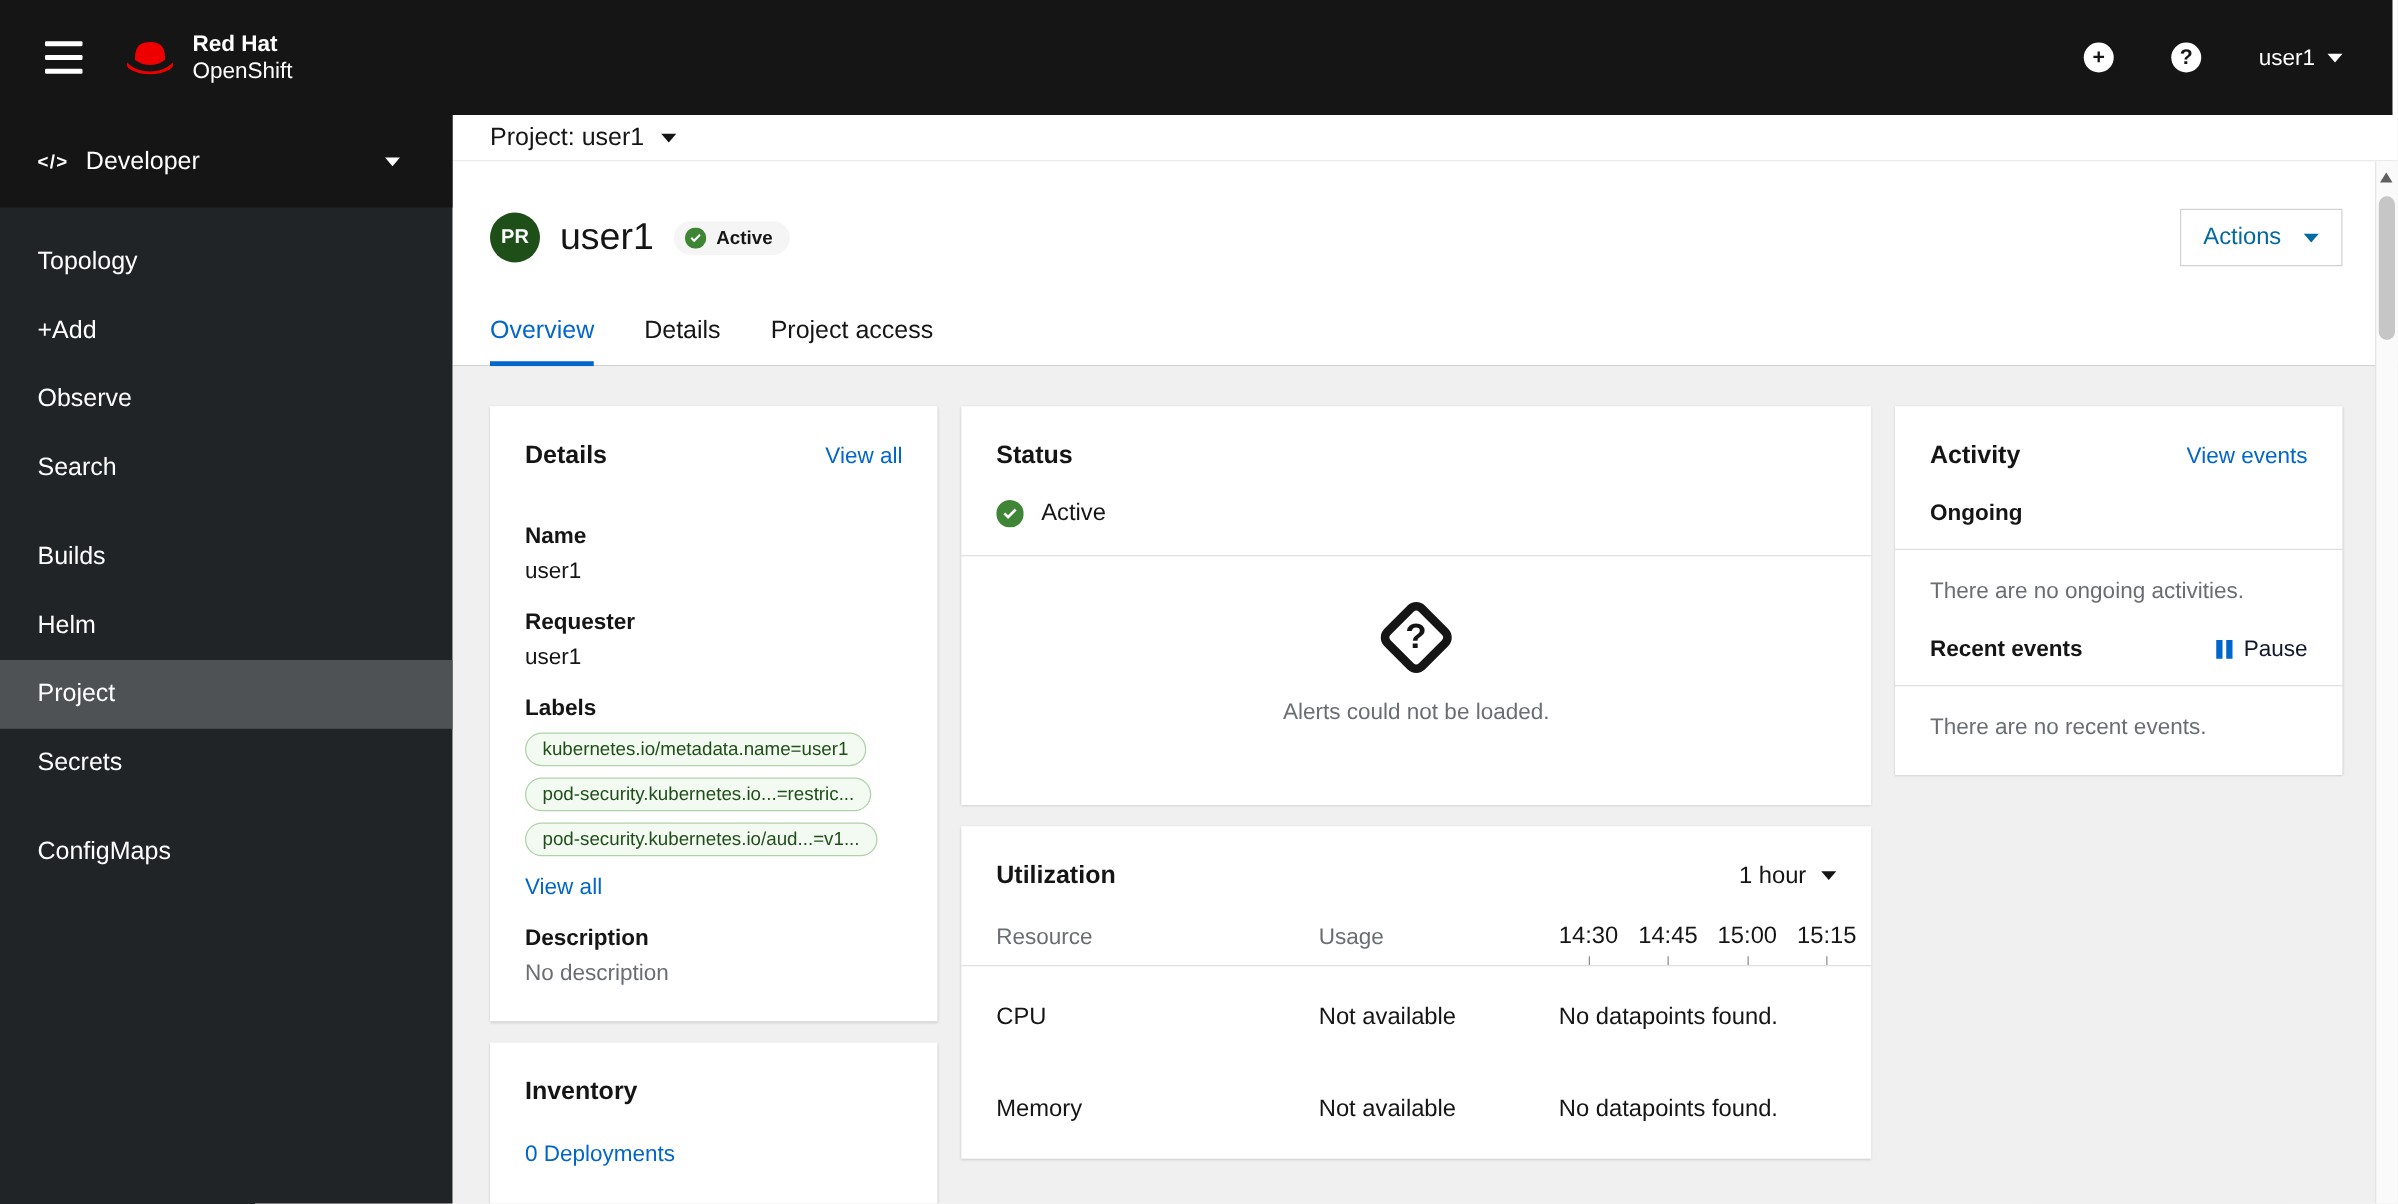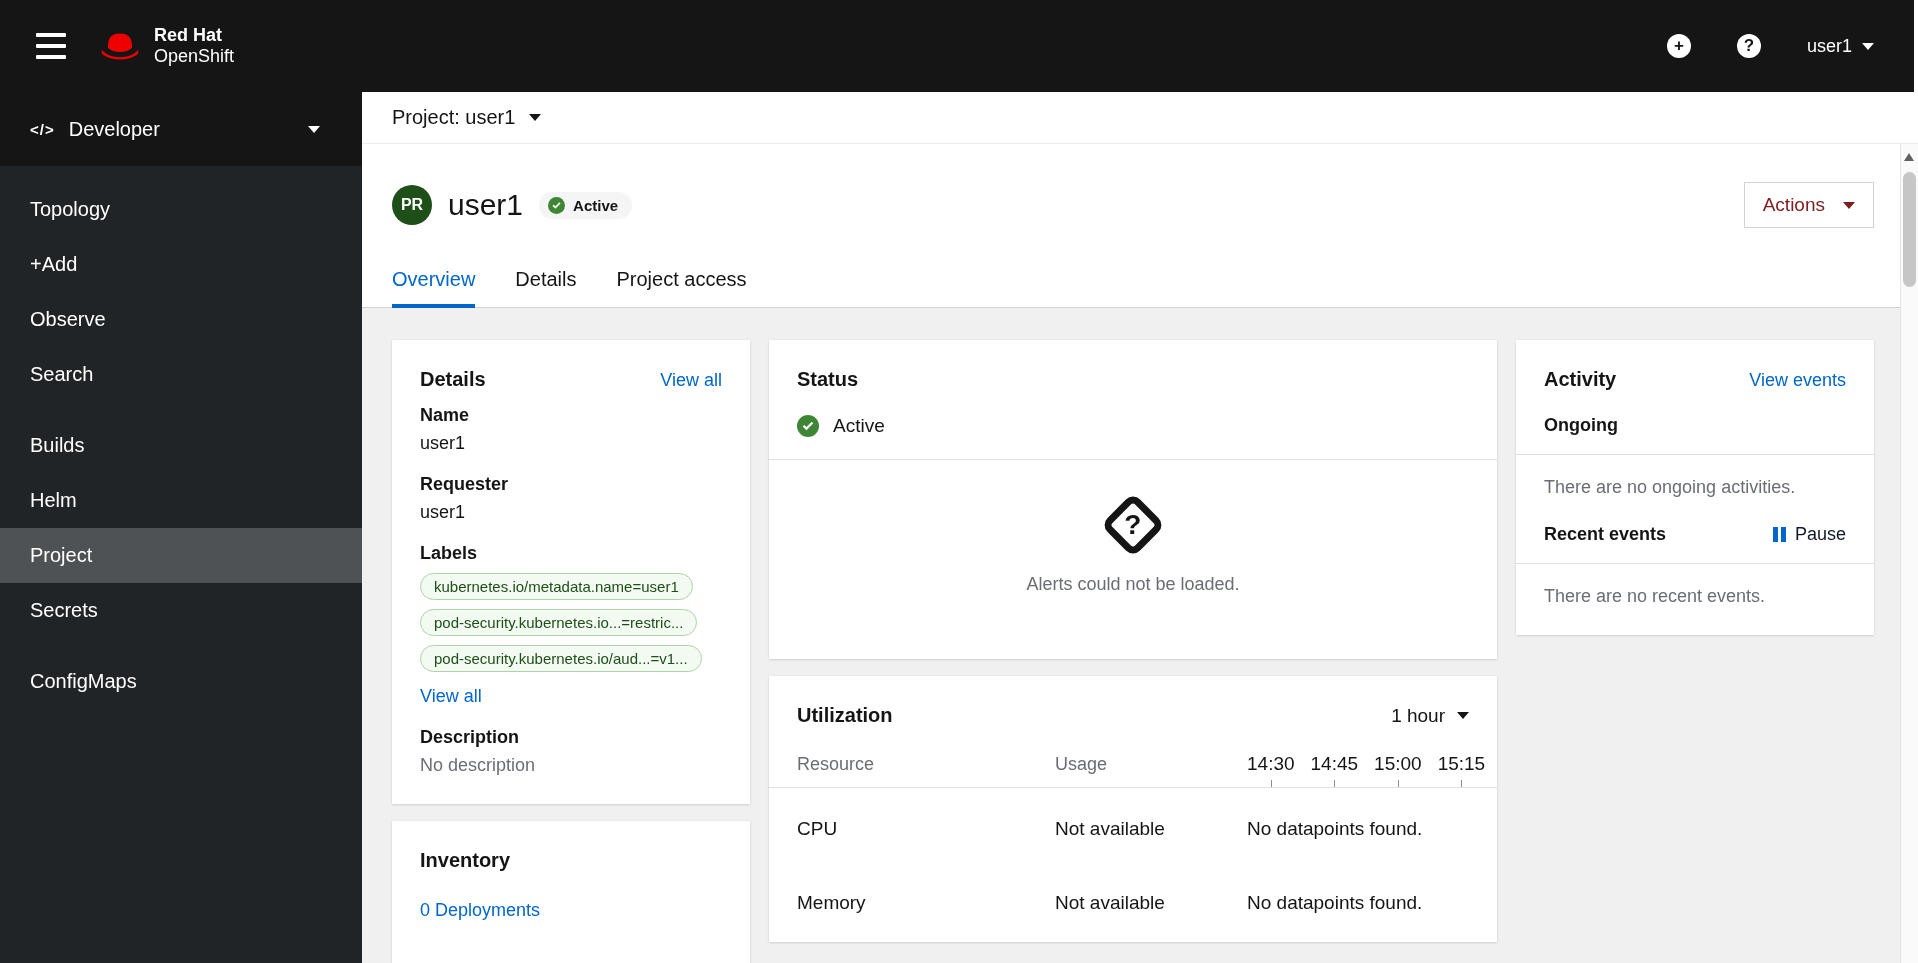--- a/index.html
+++ b/index.html
@@ -29,53 +29,53 @@
                  padding: 0 42px 0 30px; color: #fff; font-size: 20px; cursor: pointer; }
   .code-icon { font-size: 15px; font-weight: bold; letter-spacing: 1px; color: #fff; }
   .perspective .caret { margin-left: auto; }
   .nav-list { list-style: none; padding-top: 16px; }
   .nav-item { padding: 16px 30px; font-size: 20px; color: #fff; cursor: pointer; }
   .nav-item.section-start { margin-top: 16px; }
   .nav-item.active { background: #4f5255; }
 
   
   .main { position: absolute; top: 92px; left: 362px; right: 0; bottom: 0; display: flex; flex-direction: column; background: #f0f0f0; }
-  .project-bar { height: 52px; flex: none; background: #fff; display: flex; align-items: center;
+  .project-bar { height: 37px; flex: none; background: #fff; display: flex; align-items: center;
                  padding: 0 30px; border-bottom: 1px solid #ebebeb; }
   .project-select { display: flex; align-items: center; gap: 14px; font-size: 20px; cursor: pointer; }
 
   .scroll-region { position: relative; flex: 1; overflow: hidden; display: flex; flex-direction: column; }
   .page-header { background: #fff; padding: 38px 44px 0 30px; flex: none; }
   .title-row { display: flex; align-items: center; }
   .badge { width: 40px; height: 40px; border-radius: 50%; background: #1e4f18; color: #fff;
            font-size: 16px; font-weight: bold; display: flex; align-items: center; justify-content: center; flex: none; }
   .page-title { font-size: 30px; font-weight: 400; margin-left: 16px; }
   .status-pill { display: inline-flex; align-items: center; gap: 8px; background: #f5f5f5;
                  border-radius: 16px; padding: 5px 14px 5px 9px; margin-left: 16px; font-size: 15px; font-weight: bold; }
   .actions-btn { margin-left: auto; display: flex; align-items: center; gap: 18px; background: #fff;
                  border: 1px solid #d2d2d2; padding: 11px 18px; font-size: 19px; font-family: inherit;
-                 color: #7f1d1d; cursor: pointer; }
+                 color: #0369a1; cursor: pointer; }
   .tabs { display: flex; gap: 40px; margin: 40px -44px 0 -30px; padding-left: 30px; border-bottom: 1px solid #d2d2d2; }
   .tab { font-size: 20px; padding-bottom: 16px; cursor: pointer; color: #151515; }
   .tab.active { color: #0066cc; border-bottom: 4px solid #0066cc; margin-bottom: -1px; padding-bottom: 13px; }
 
   
   .content { flex: 1; background: #f0f0f0; padding: 32px 44px 0 30px; display: grid;
              grid-template-columns: 358px minmax(0,1fr) 358px; gap: 19px; align-items: start; overflow: hidden; }
   .col { display: flex; flex-direction: column; gap: 17px; }
   .card { background: #fff; box-shadow: 0 1px 2px rgba(3,3,3,.12), 0 0 2px rgba(3,3,3,.06); padding: 28px; }
   .card-head { display: flex; align-items: baseline; justify-content: space-between; }
   .card-title { font-size: 20px; font-weight: bold; }
   .link { color: #0066cc; font-size: 18px; text-decoration: none; cursor: pointer; background: none; border: none; font-family: inherit; }
   .card-divider { height: 1px; background: #e0e0e0; margin: 22px -28px 0; }
   .muted { color: #6a6e73; }
 
   
   .dt { font-weight: bold; font-size: 18px; margin-top: 20px; }
-  .dt.first { margin-top: 14px; }
+  .dt.first { margin-top: 42px; }
   .dd { font-size: 18px; margin-top: 7px; }
   .label-pill { display: block; width: fit-content; max-width: 100%; overflow: hidden; text-overflow: ellipsis;
                 white-space: nowrap; font-size: 15px; padding: 4px 13px; border: 1px solid #afd2a8;
                 background: #f3faf2; color: #1e4f18; border-radius: 15px; margin-top: 9px; }
   .view-all-labels { display: inline-block; margin-top: 14px; }
 
   
   .status-row { display: flex; align-items: center; gap: 14px; margin-top: 24px; font-size: 19px; }
   .alerts-block { text-align: center; padding: 34px 0 36px; }
   .unknown-icon { width: 46px; height: 46px; border: 7px solid #151515; border-radius: 10px;

